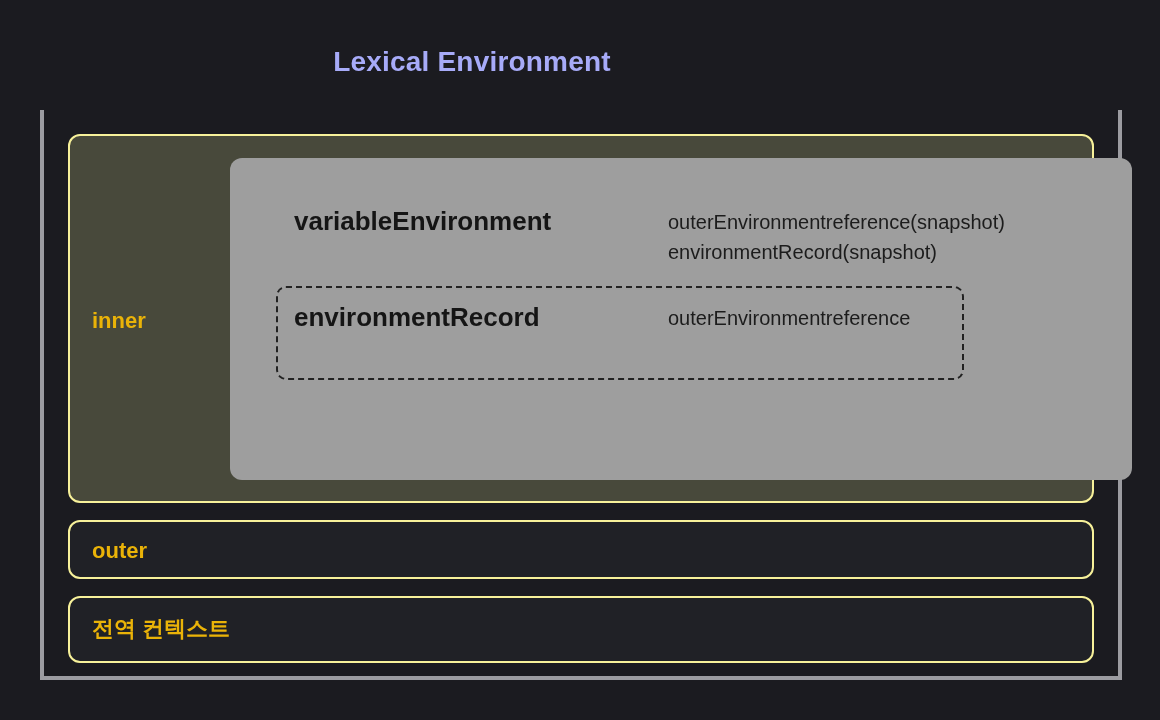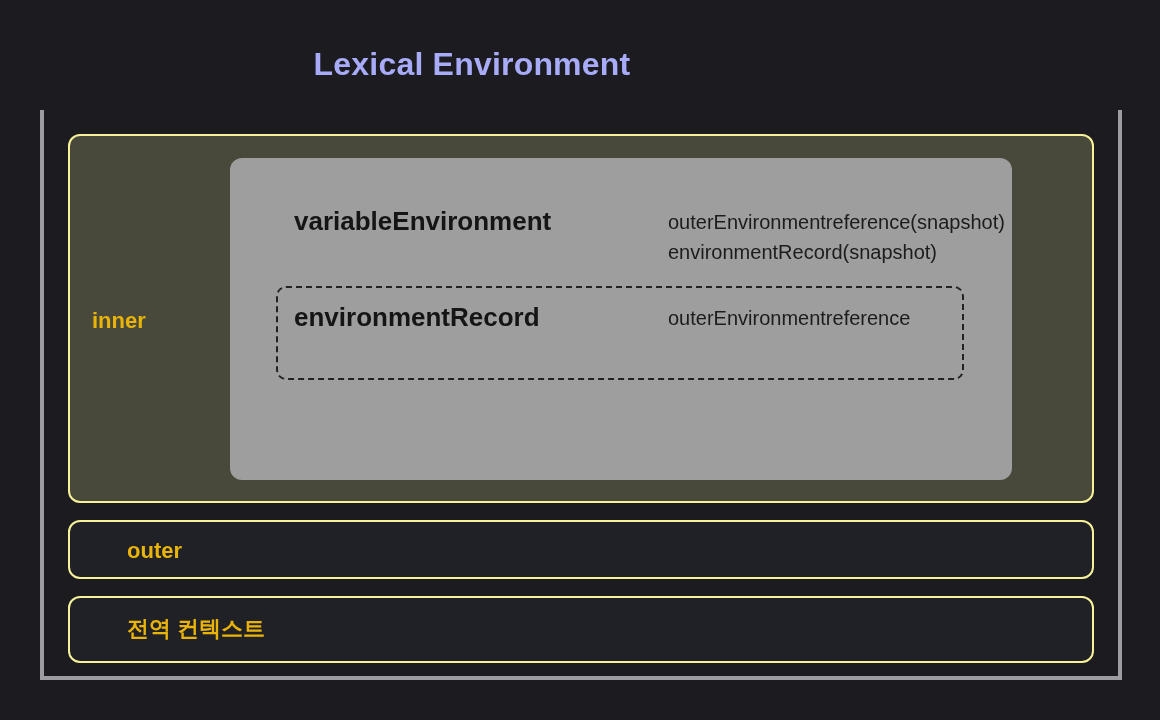--- a/index.html
+++ b/index.html
@@ -7,21 +7,21 @@
       width: 1160px; height: 720px;
       background: #1b1b20;
       position: relative;
       overflow: hidden;
       font-family: "Liberation Sans", "DejaVu Sans", sans-serif;
     }
     .title {
       position: absolute; top: 46px; left: 0; width: 944px;
       text-align: center;
       color: #a7abf8;
-      font-size: 32px; font-weight: 600;
+      font-size: 28px; font-weight: 600;
       letter-spacing: 0.2px;
     }
     .stack {
       position: absolute; left: 40px; top: 110px;
       width: 1074px; height: 566px;
       border-left: 4px solid #9c9ca1;
       border-right: 4px solid #9c9ca1;
       border-bottom: 4px solid #9c9ca1;
     }
     .ctx {
@@ -32,24 +32,24 @@
       background: #202126;
     }
     .ctx.inner { top: 24px; height: 369px; background: #48493b; }
     .ctx.outer { top: 410px; height: 59px; }
     .ctx.global { top: 486px; height: 67px; }
     .ctx-label {
       position: absolute; left: 22px;
       color: #eab308; font-size: 22px; font-weight: 600;
     }
     .inner .ctx-label { top: 172px; }
-    .outer .ctx-label, .global .ctx-label { top: 16px; margin-left: 35px; }
+    .outer .ctx-label, .global .ctx-label { top: 16px; }
     .panel {
       position: absolute; left: 160px; top: 22px;
-      width: 782px; height: 322px;
+      width: 902px; height: 322px;
       background: #9e9e9e; border-radius: 12px;
     }
     .comp-name {
       position: absolute; color: #151515;
       font-size: 26px; font-weight: 600;
     }
     .fields {
       position: absolute; color: #1c1c1c;
       font-size: 20px; line-height: 30px;
     }

